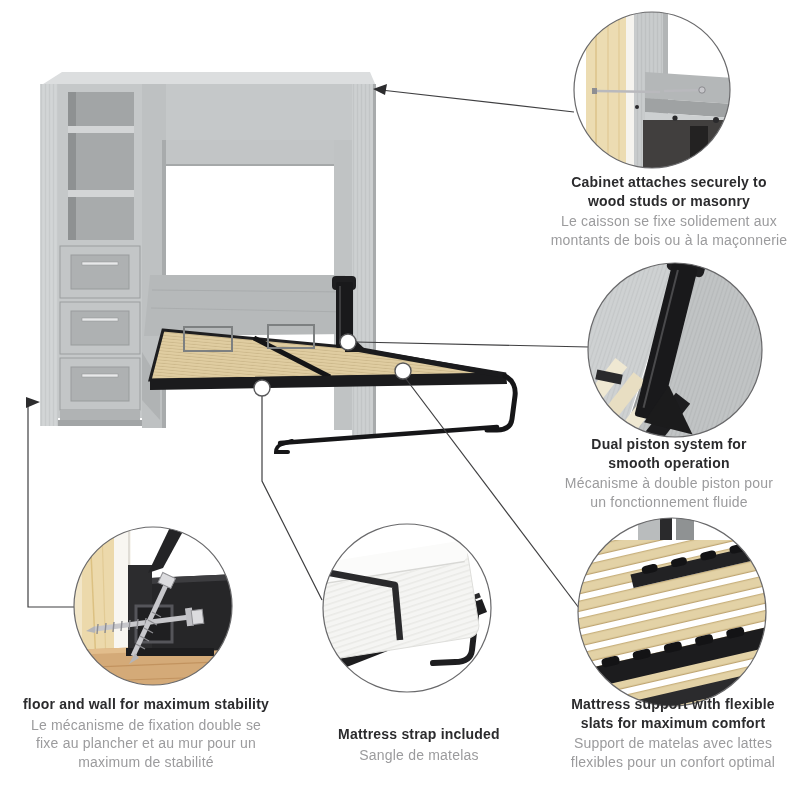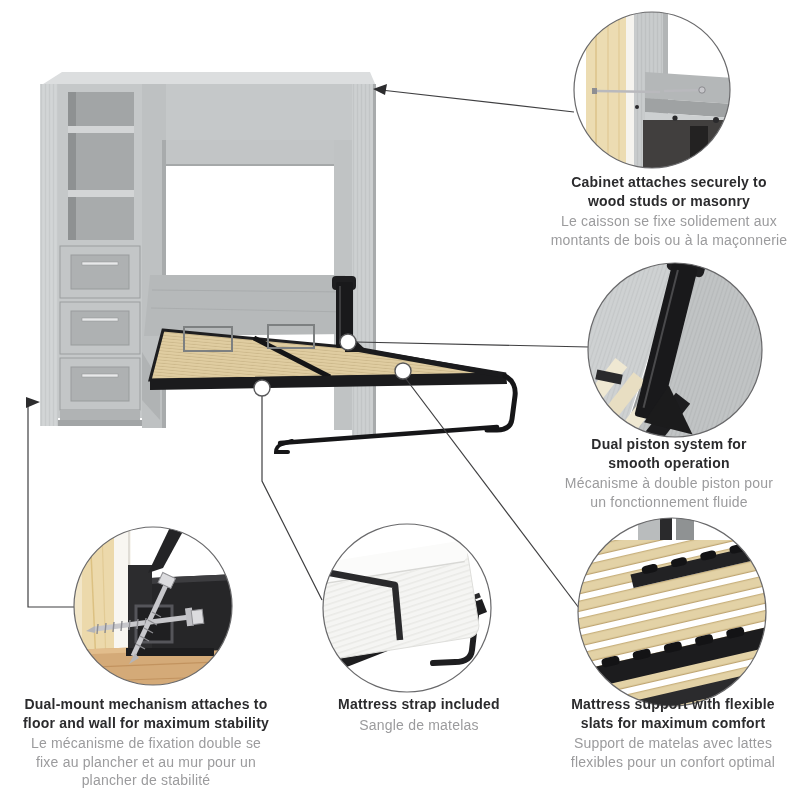--- a/index.html
+++ b/index.html
@@ -335,30 +335,29 @@
   <div class="callout-text" style="left:523px;top:435px;width:292px;">
     <div class="en">Dual piston system for</div>
     <div class="en">smooth operation</div>
     <div class="fr-block">
       <div class="fr">Mécanisme à double piston pour</div>
       <div class="fr">un fonctionnement fluide</div>
     </div>
   </div>
 
   <div class="callout-text" style="left:4px;top:695px;width:284px;">
-    <div class="en">Dual-mount mechanism attaches to</div>
     <div class="en">floor and wall for maximum stability</div>
     <div class="fr-block">
       <div class="fr">Le mécanisme de fixation double se</div>
       <div class="fr">fixe au plancher et au mur pour un</div>
-      <div class="fr">plancher de stabilité</div>
-    </div>
-  </div>
-
-  <div class="callout-text" style="left:289px;top:695px;width:260px;">
+      <div class="fr">maximum de stabilité</div>
+    </div>
+  </div>
+
+  <div class="callout-text" style="left:289px;top:725px;width:260px;">
     <div class="en">Mattress strap included</div>
     <div class="fr-block">
       <div class="fr">Sangle de matelas</div>
     </div>
   </div>
 
   <div class="callout-text" style="left:531px;top:695px;width:284px;">
     <div class="en">Mattress support with flexible</div>
     <div class="en">slats for maximum comfort</div>
     <div class="fr-block">

